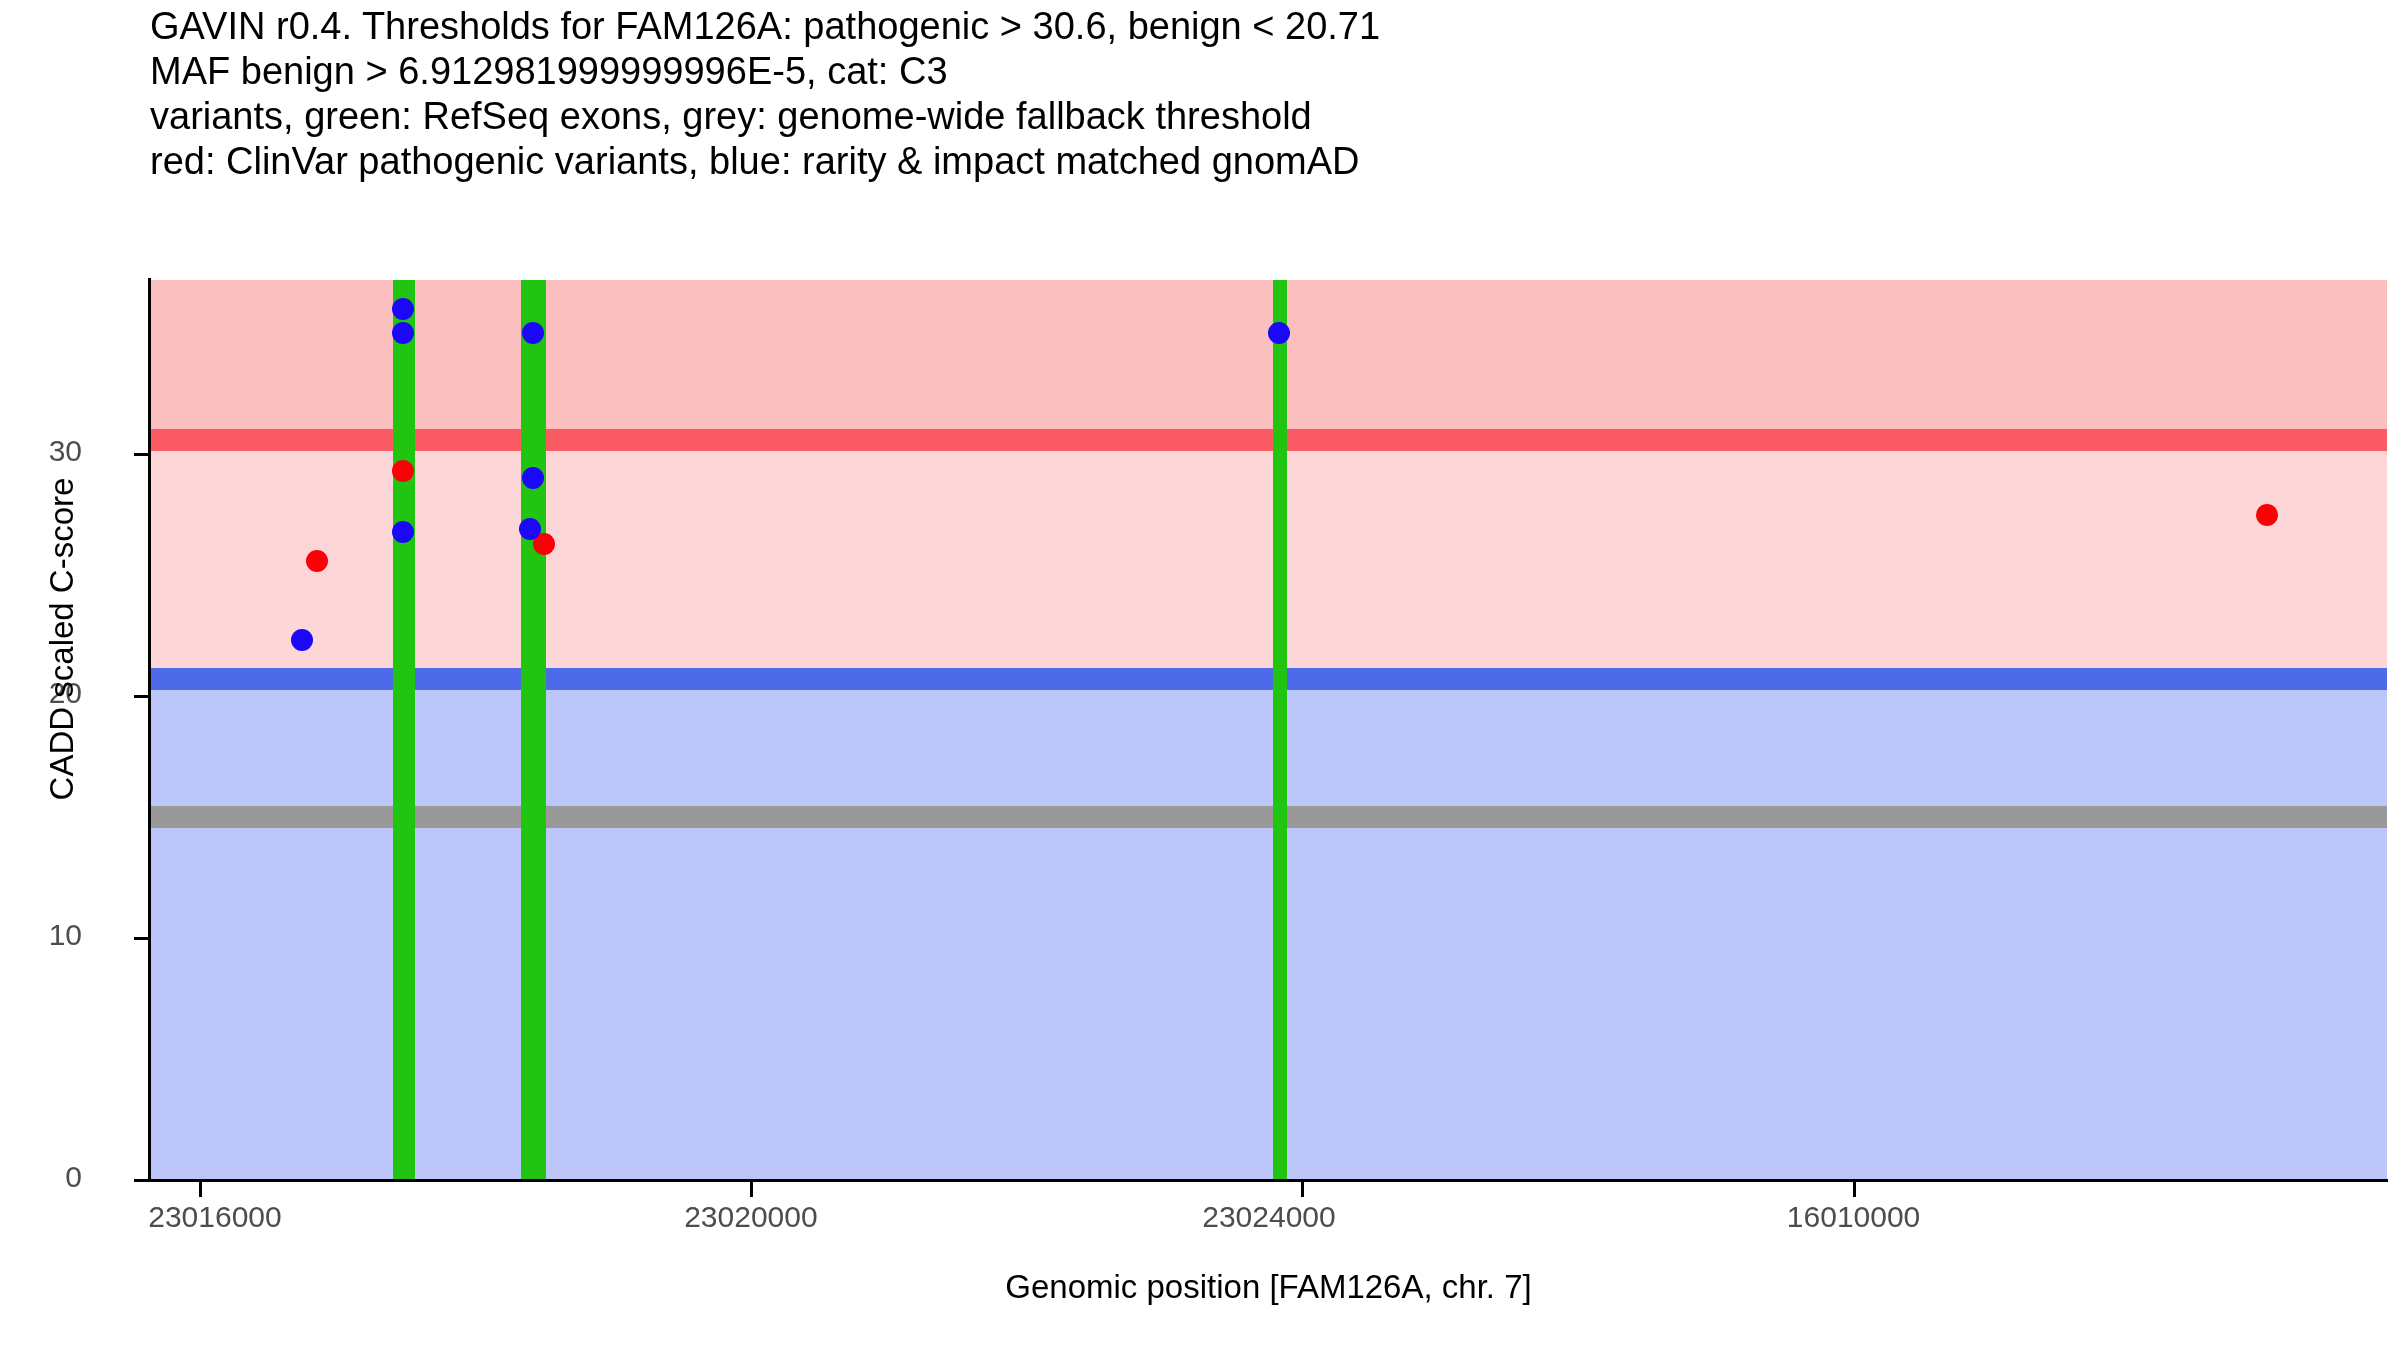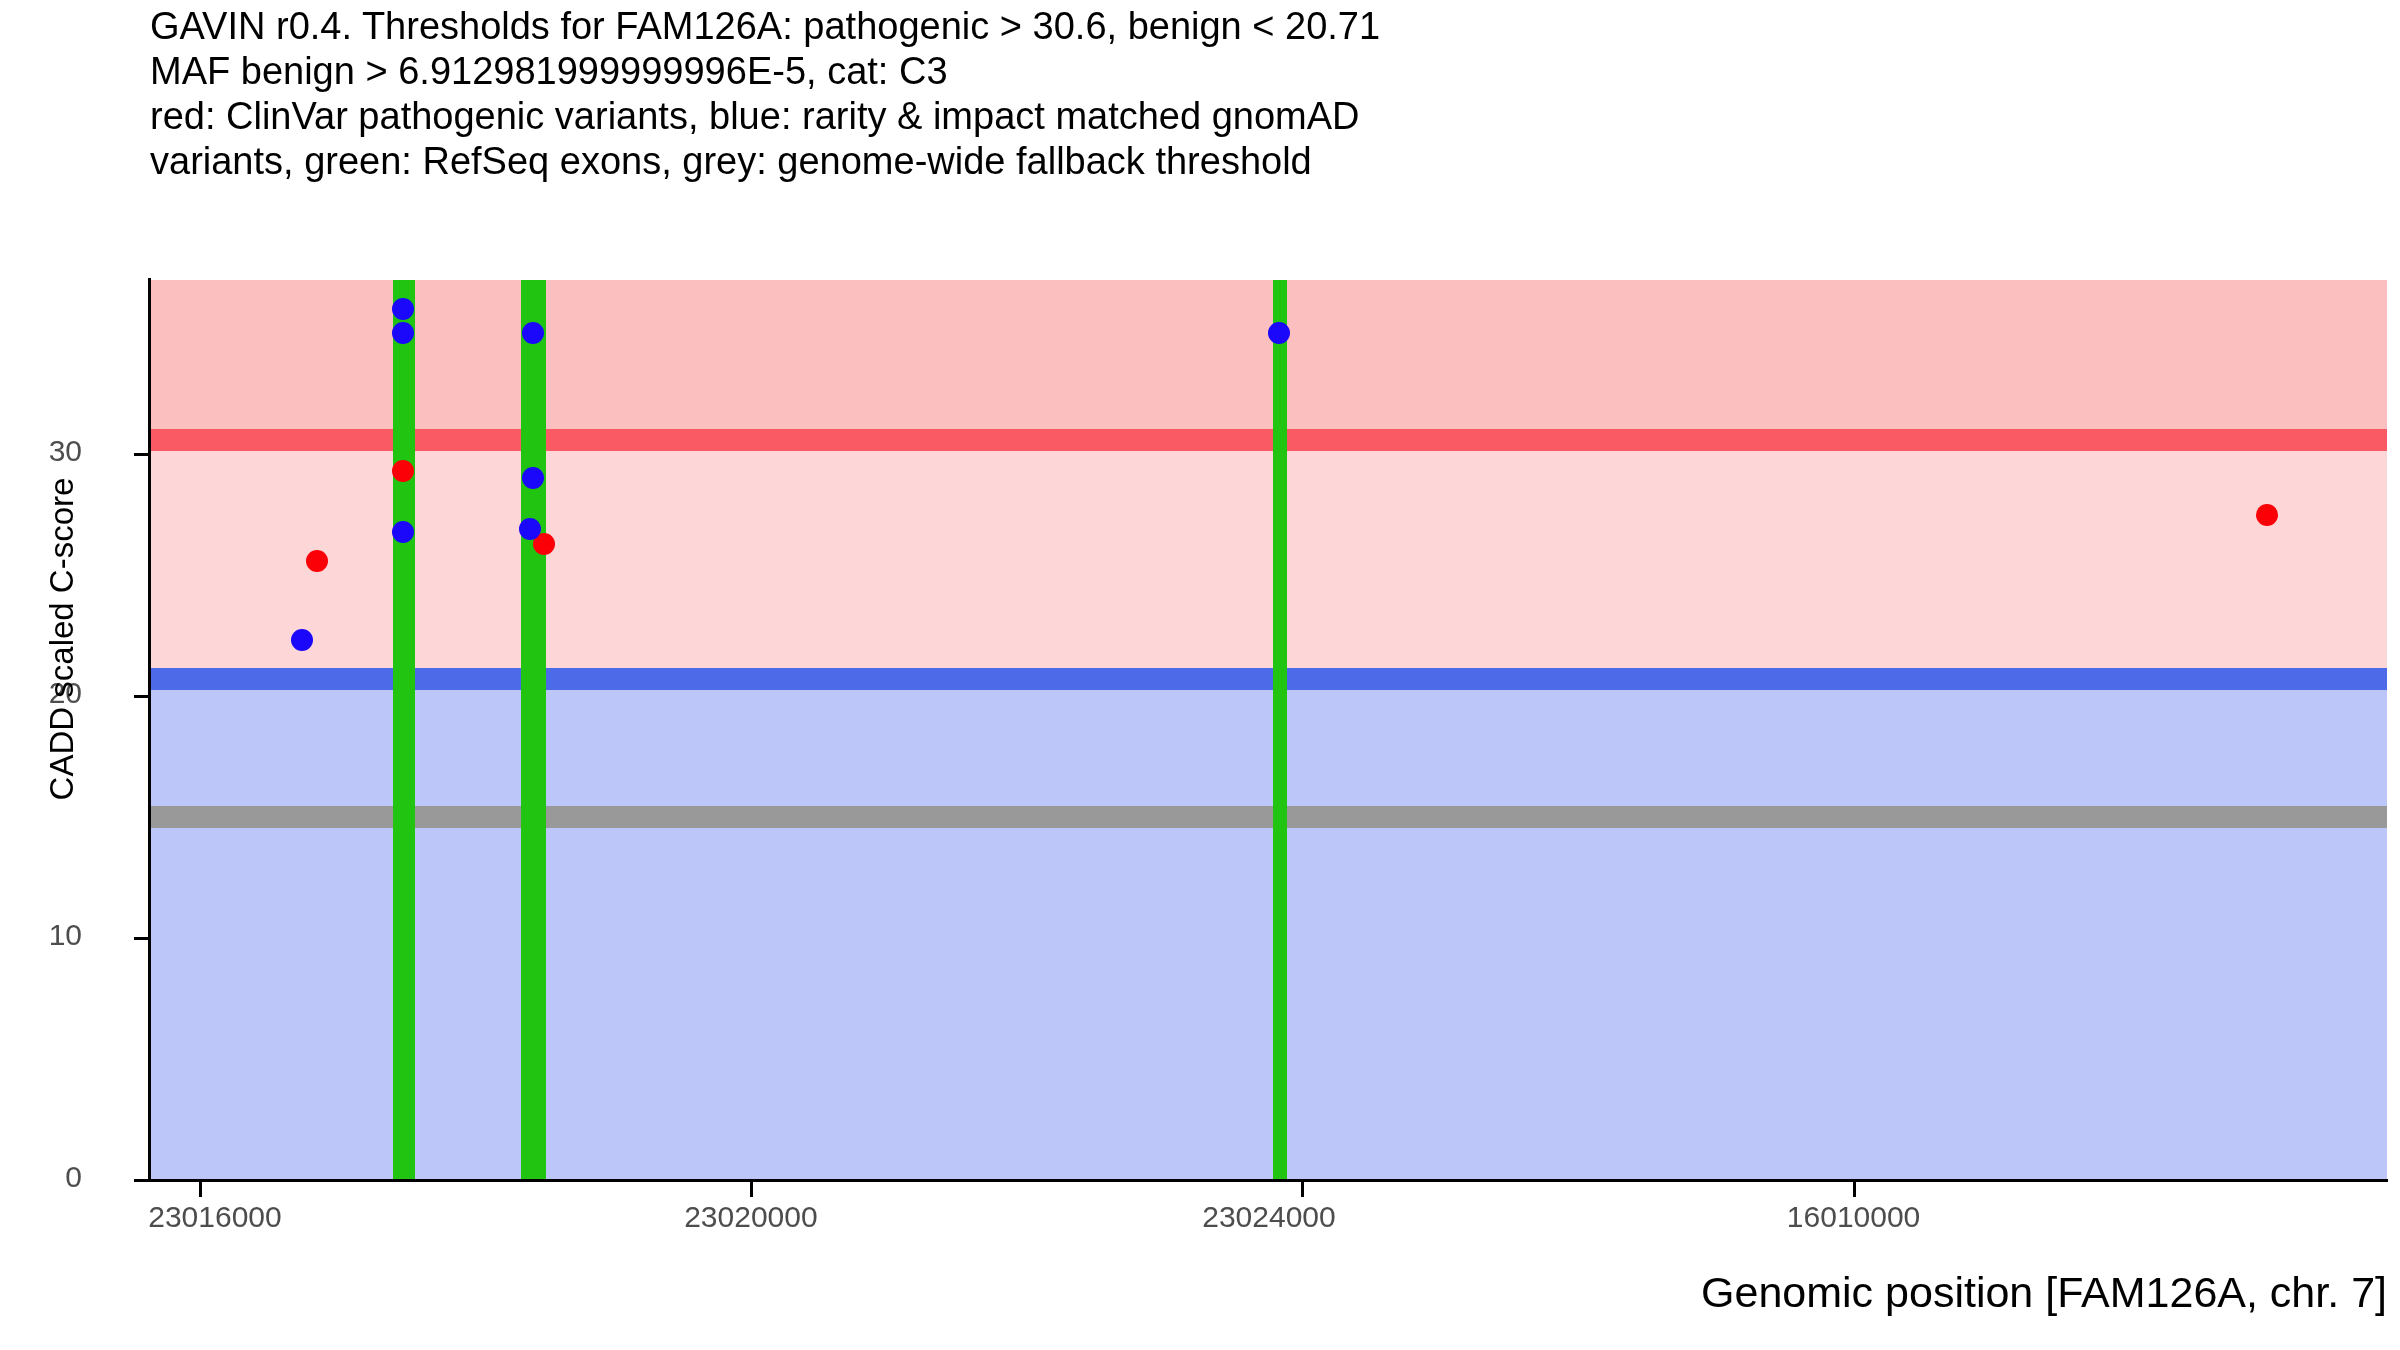--- a/index.html
+++ b/index.html
@@ -21,38 +21,38 @@
   .axis-line-y{position:absolute;left:136px;top:278px;width:3px;height:904px;background:#000000;}
   .axis-line-x{position:absolute;left:136px;top:1179px;width:2240px;height:3px;background:#000000;}
 
   .ytick{position:absolute;left:122px;width:15px;height:3px;background:#000000;}
   .ytick-label{position:absolute;right:2318px;font-size:30px;color:#4d4d4d;text-align:right;width:120px;}
   .xtick{position:absolute;top:1182px;width:3px;height:15px;background:#000000;}
   .xtick-label{position:absolute;top:1200px;font-size:30px;color:#4d4d4d;text-align:center;width:240px;}
 
   .ylab{position:absolute;left:-230px;top:620px;width:560px;transform:rotate(-90deg);transform-origin:center center;
         font-size:33px;color:#000000;text-align:center;}
-  .xlab{position:absolute;left:138px;top:1268px;width:2237px;font-size:43px;color:#000000;text-align:right;}
+  .xlab{position:absolute;left:138px;top:1268px;width:2237px;font-size:33px;color:#000000;text-align:center;}
 
   .exon{position:absolute;background:#22c412;top:0;height:900px;}
 
   .pt{position:absolute;width:22px;height:22px;border-radius:50%;margin-left:-11px;margin-top:-11px;}
   .pt.red{background:#fb0007;}
   .pt.blue{background:#1b07f9;}
 </style>
 </head>
 <body>
 
 <div id="root">
 
   <div class="title-block">
     <div class="title-line">GAVIN r0.4. Thresholds for FAM126A: pathogenic &gt; 30.6, benign &lt; 20.71</div>
     <div class="title-line">MAF benign &gt; 6.912981999999996E-5, cat: C3</div>
+    <div class="title-line">variants, green: RefSeq exons, grey: genome-wide fallback threshold</div>
     <div class="title-line">red: ClinVar pathogenic variants, blue: rarity &amp; impact matched gnomAD</div>
-    <div class="title-line">variants, green: RefSeq exons, grey: genome-wide fallback threshold</div>
   </div>
 
   <div class="plot-area" id="plot-area">
       <div class="band" style="top: 0px; height: 159.677px; background: rgb(251, 191, 191);"></div>
       <div class="band" style="top: 159.677px; height: 239.274px; background: rgb(253, 215, 215);"></div>
       <div class="band" style="top: 398.952px; height: 501.048px; background: rgb(189, 198, 249);"></div>
       <div class="hline" style="top: 148.677px; height: 22px; background: rgb(250, 90, 100);"></div>
       <div class="hline" style="top: 387.952px; height: 22px; background: rgb(77, 107, 232);"></div>
       <div class="hline" style="top: 526.097px; height: 22px; background: rgb(153, 153, 153);"></div>
       <div class="exon" style="left: 242.583px; width: 22.053px;"></div>

